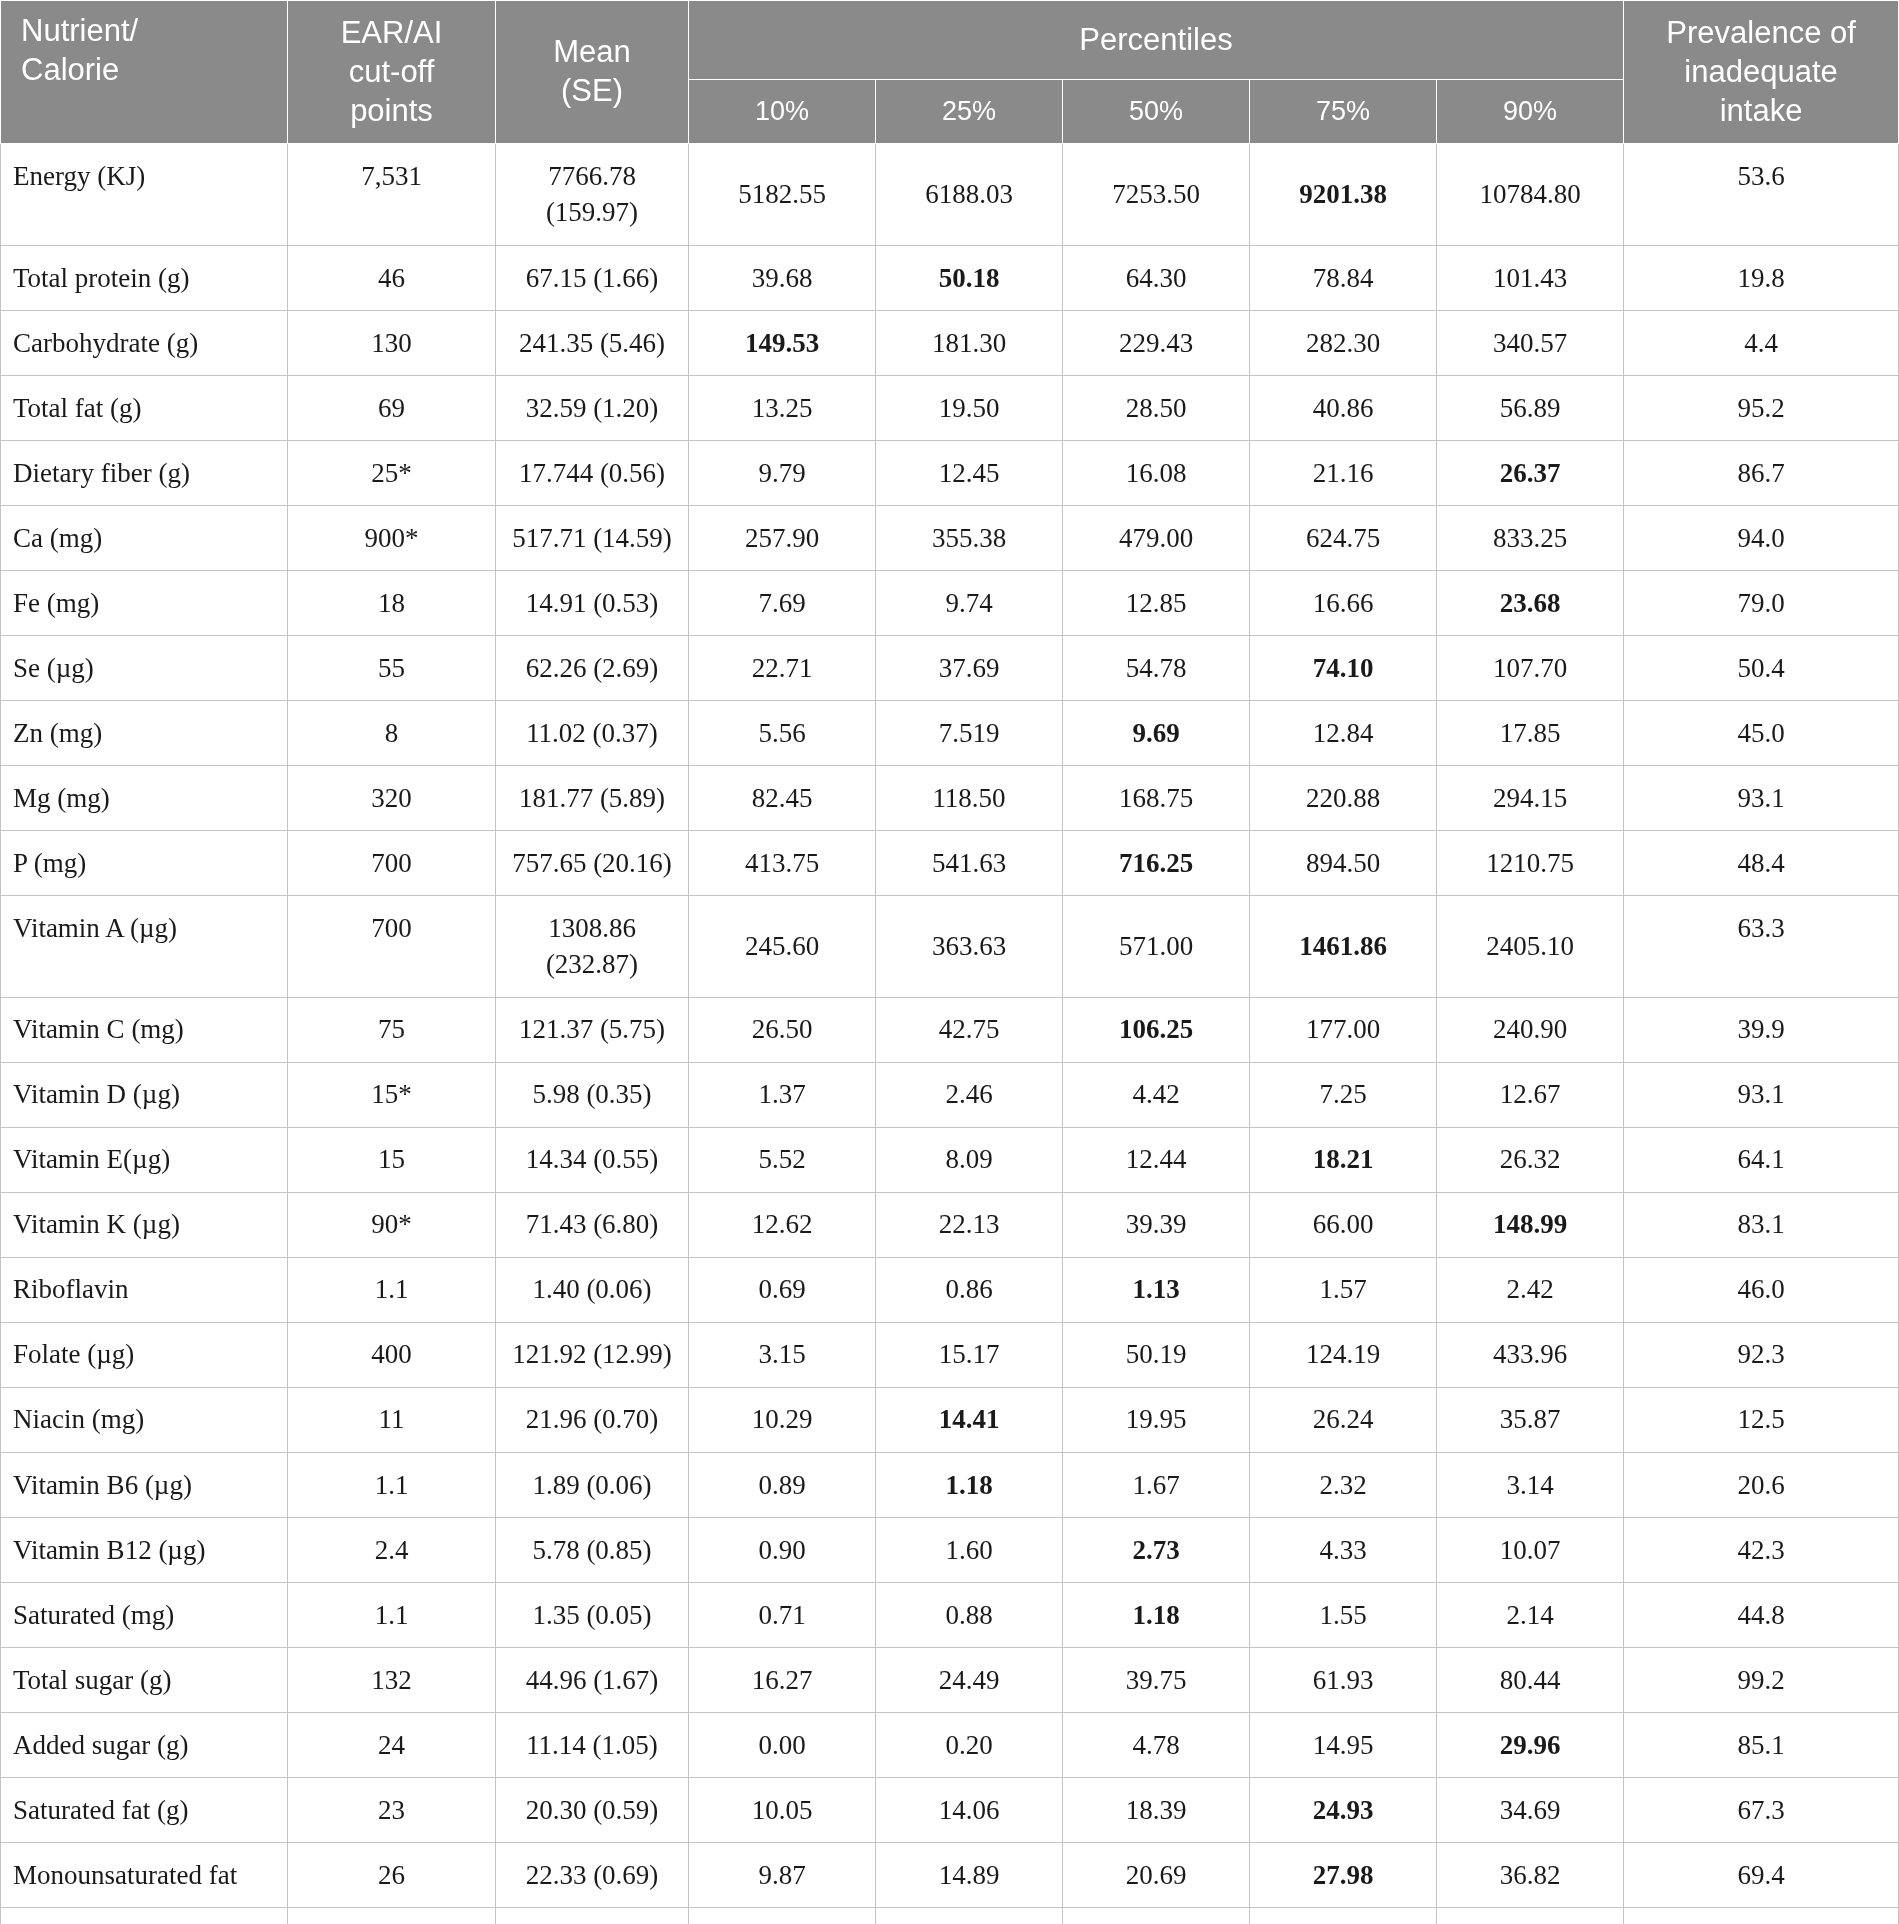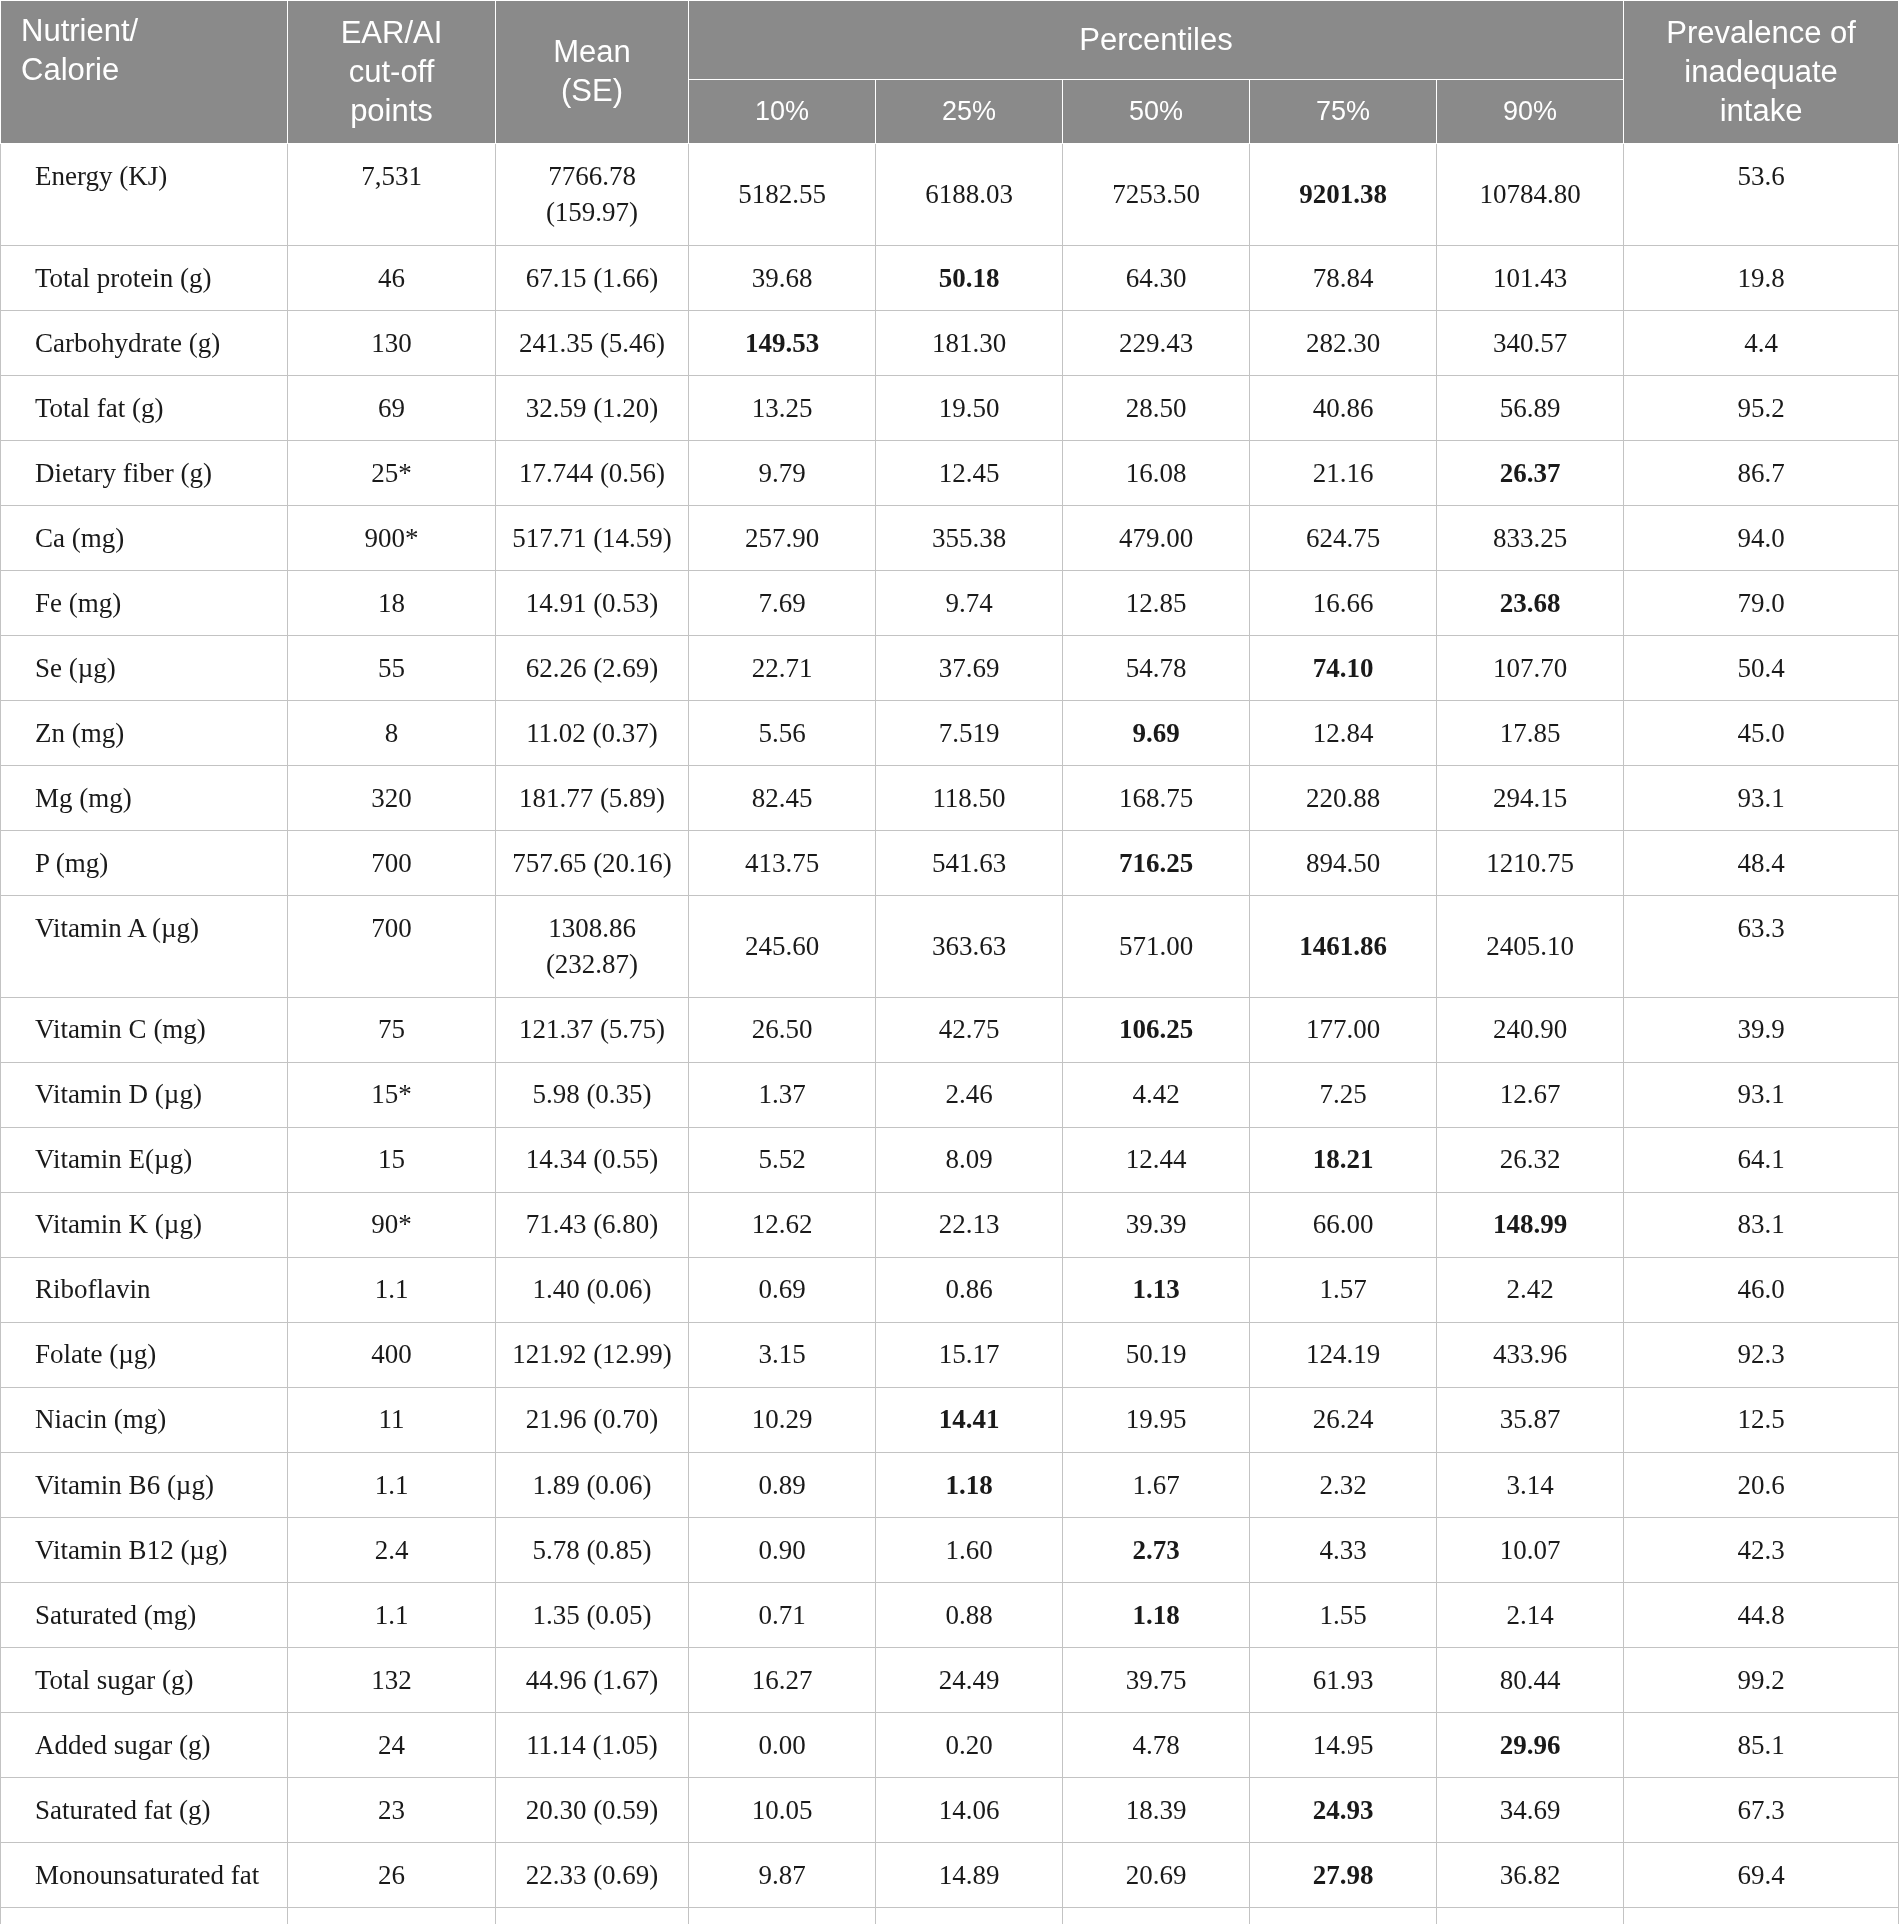--- a/index.html
+++ b/index.html
@@ -51,21 +51,21 @@
     font-size:27px;
     line-height:1.35;
     border:0.9px solid var(--grid);
     padding:13.8px 9.2px;
     text-align:center;
     vertical-align:middle;
     background:#ffffff;
   }
   tbody td.nutrient{
     text-align:left;
-    padding-left:34px;
+    padding-left:12px;
     vertical-align:top;
   }
   tbody td.top{
     vertical-align:top;
     margin-top:12px;
   }
   tbody td.mean{
     white-space:pre-line;
   }
   tbody td.bold{

